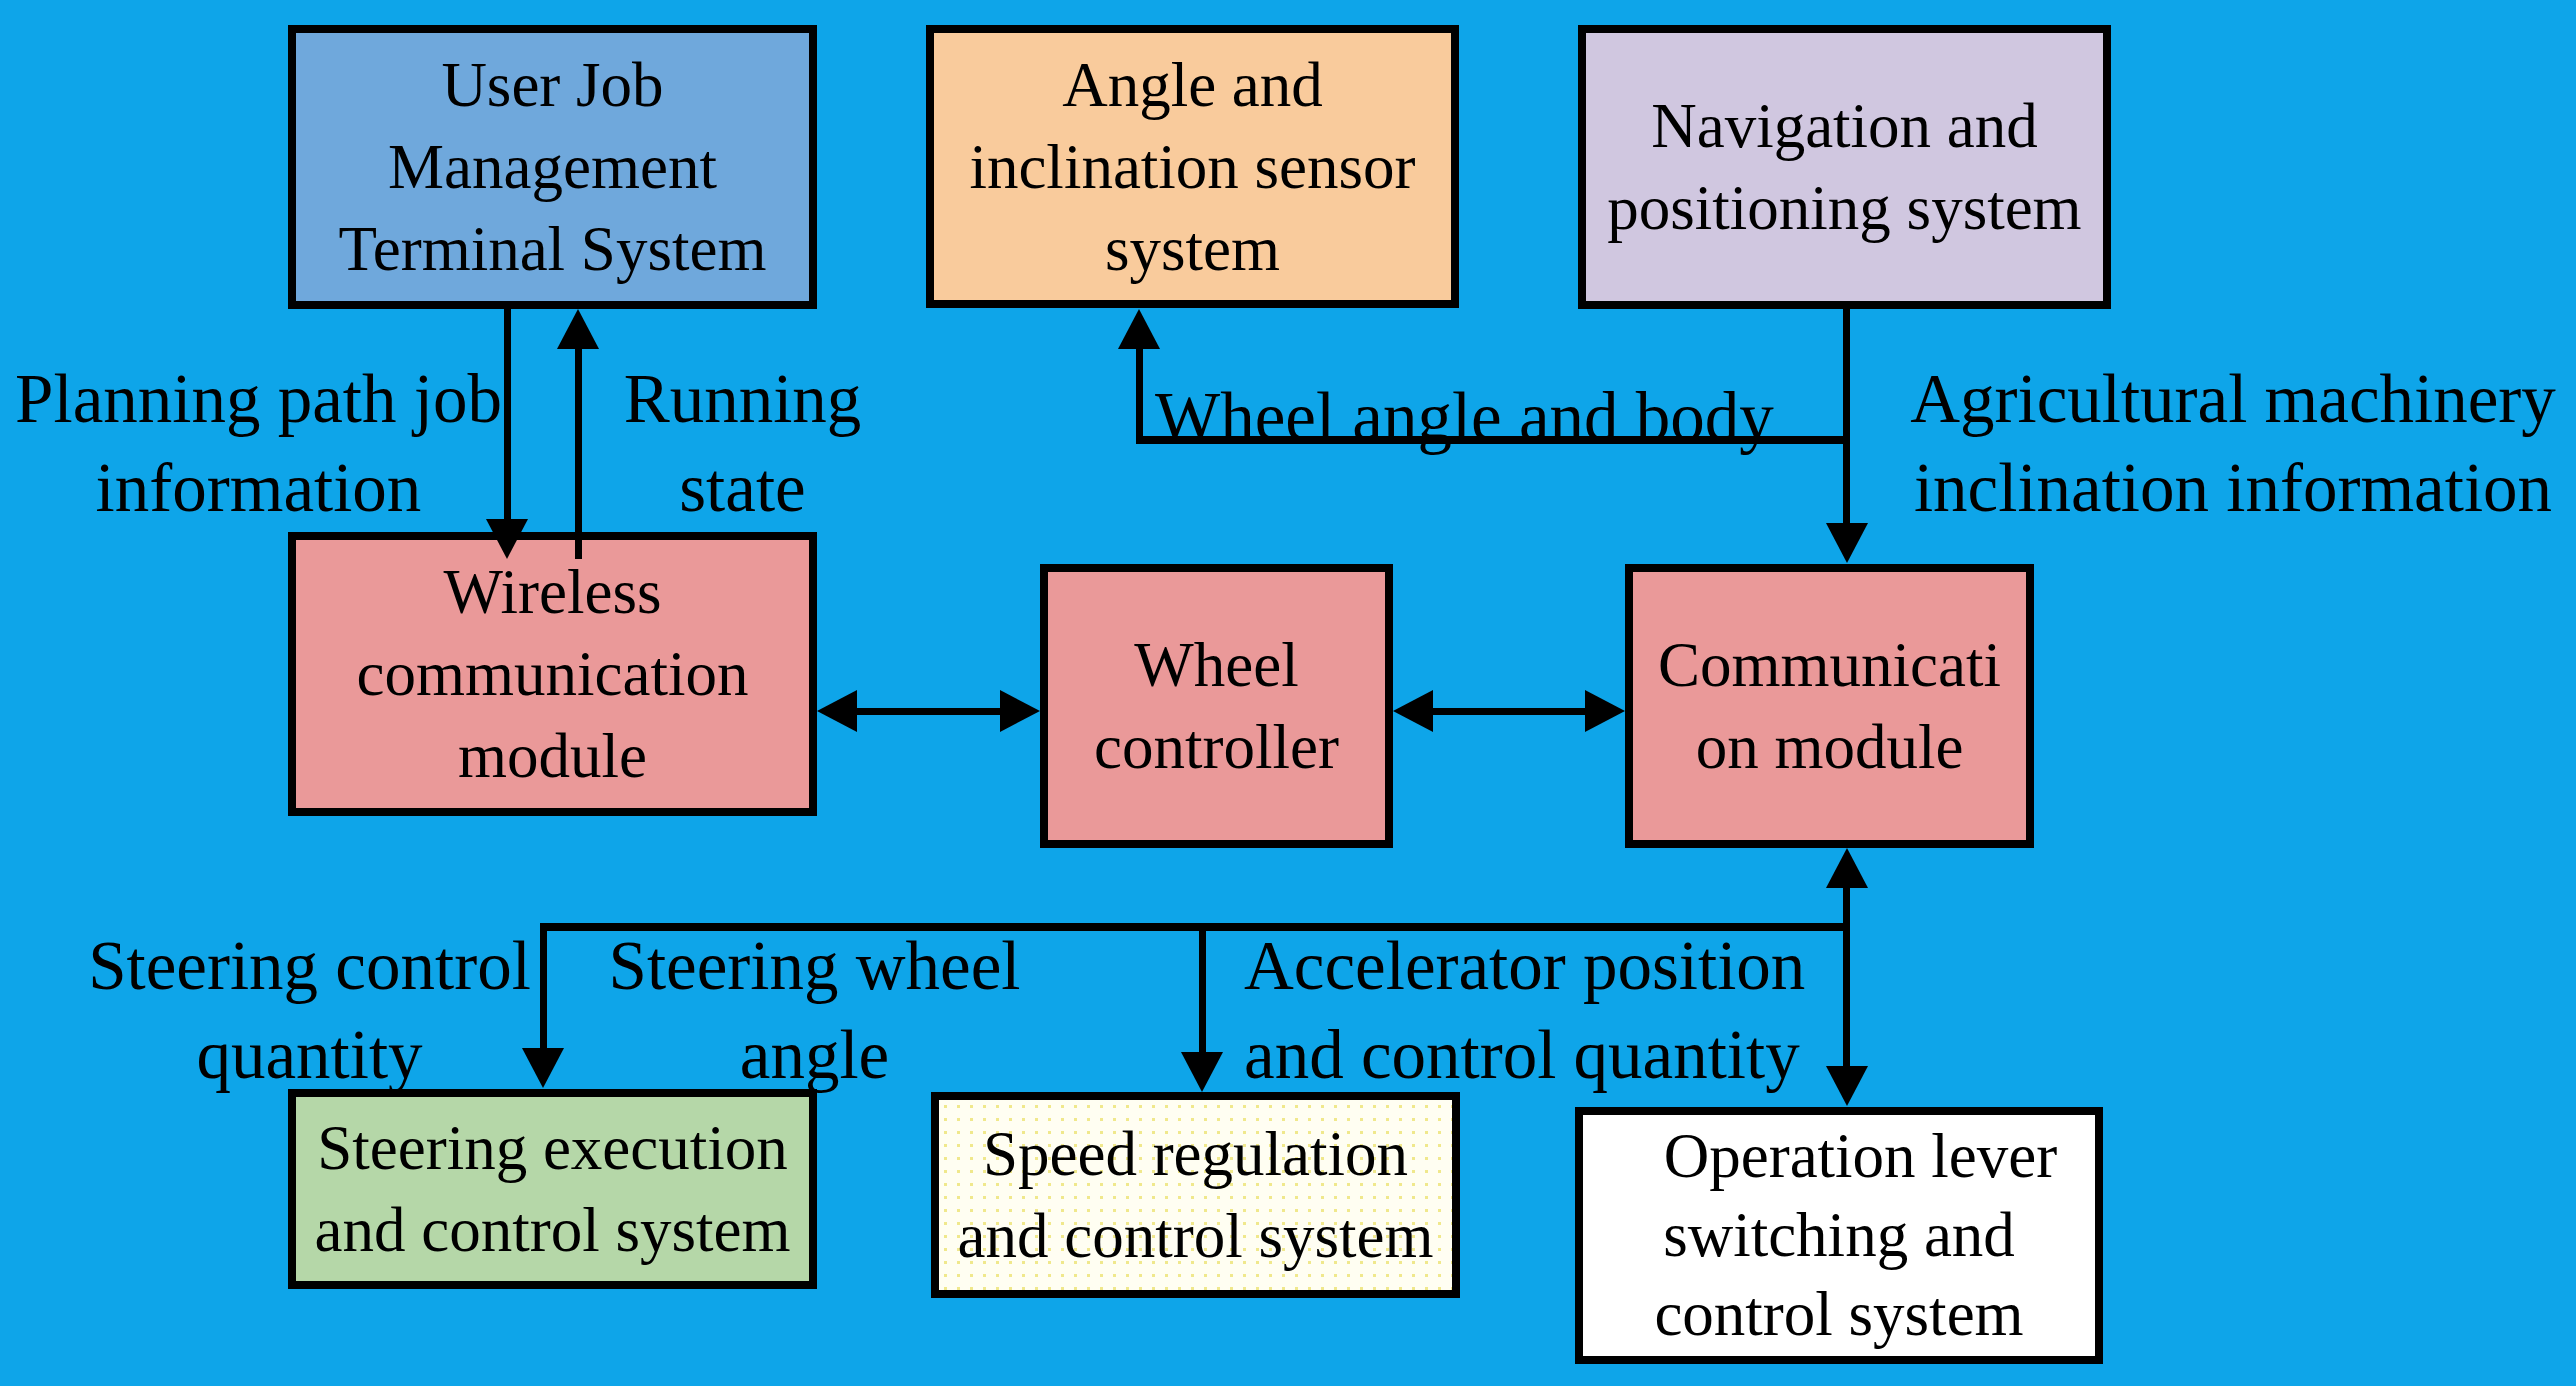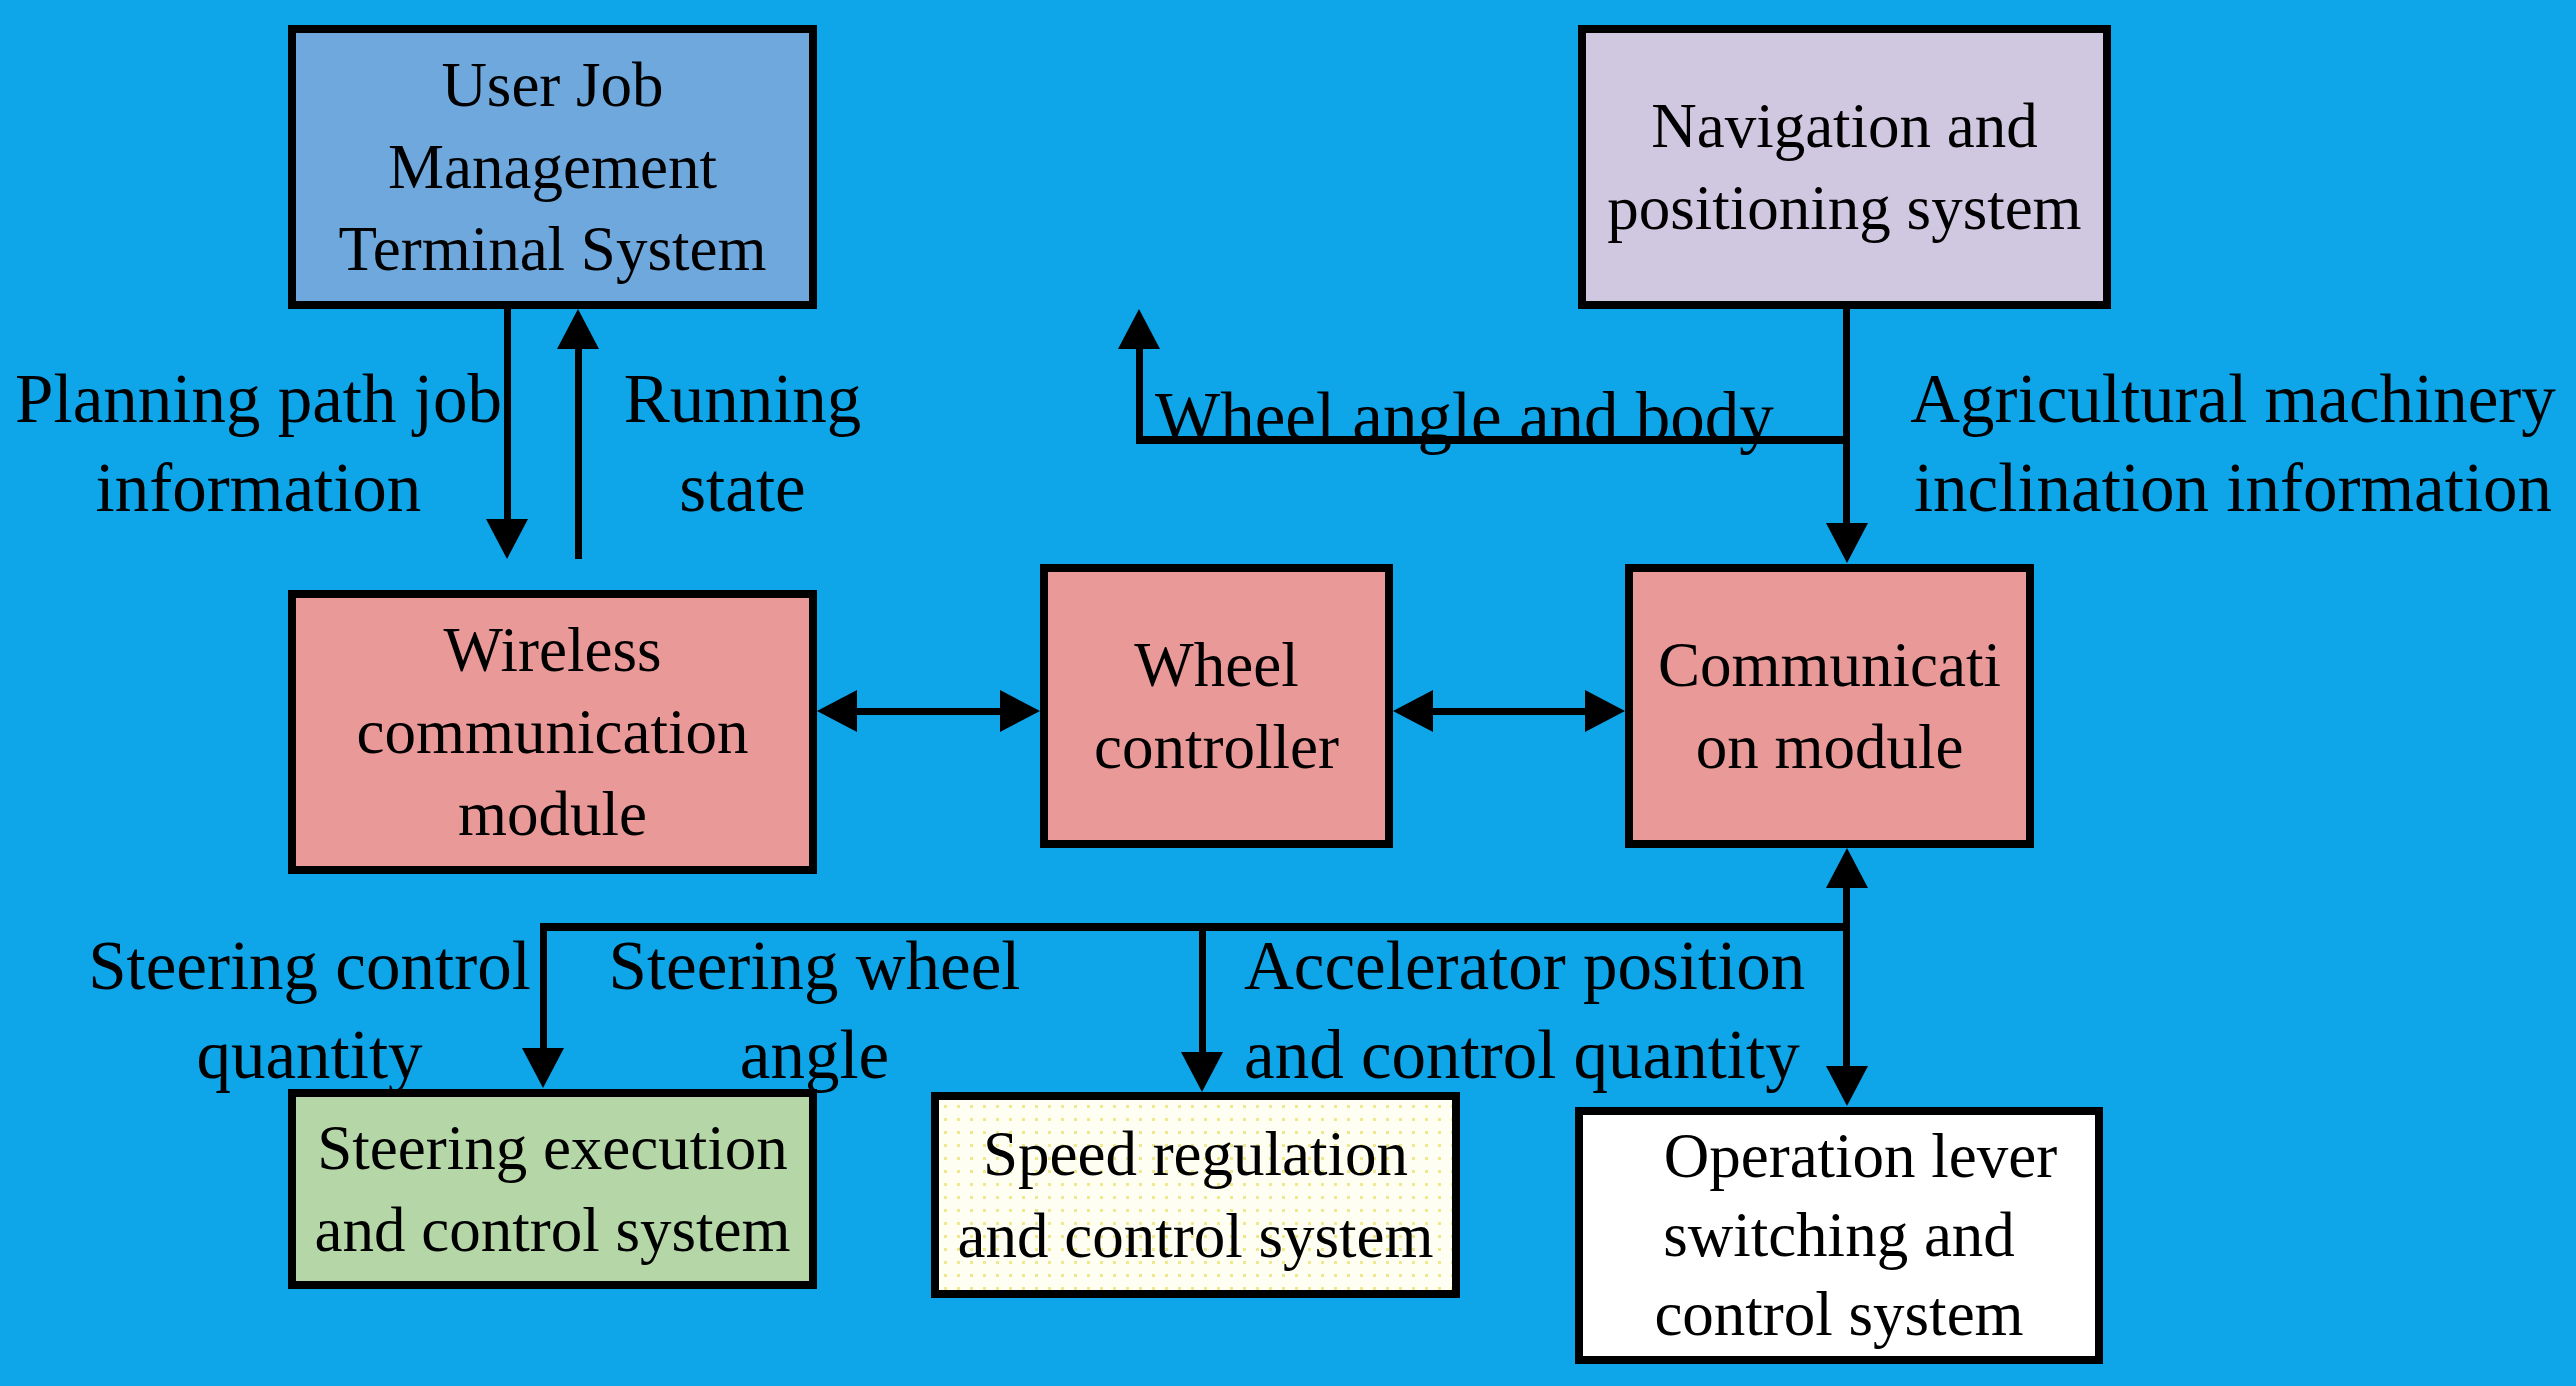--- a/index.html
+++ b/index.html
@@ -48,27 +48,32 @@
 <body>
 
 <div id="canvas">
 
   <div class="box" style="left: 288px; top: 25px; width: 529px; height: 284px; background-color: rgb(111, 168, 220);">
     <div class="bl">User Job</div>
     <div class="bl">Management</div>
     <div class="bl">Terminal System</div>
   </div>
 
+  <div class="box" style="left: 926px; top: 25px; width: 533px; height: 283px; background-color: rgb(249, 203, 156);">
+    <div class="bl">Angle and</div>
+    <div class="bl">inclination sensor</div>
+    <div class="bl">system</div>
+  </div>
 
   <div class="box" style="left: 1578px; top: 25px; width: 533px; height: 284px; background-color: rgb(208, 199, 224);">
     <div class="bl">Navigation and</div>
     <div class="bl">positioning system</div>
   </div>
 
-  <div class="box" style="left: 288px; top: 590px; width: 529px; height: 284px; background-color: rgb(234, 153, 153);">
+  <div class="box" style="left: 288px; top: 532px; width: 529px; height: 284px; background-color: rgb(234, 153, 153);">
     <div class="bl">Wireless</div>
     <div class="bl">communication</div>
     <div class="bl">module</div>
   </div>
 
   <div class="box" style="left: 1040px; top: 564px; width: 353px; height: 284px; background-color: rgb(234, 153, 153);">
     <div class="bl">Wheel</div>
     <div class="bl">controller</div>
   </div>
 

